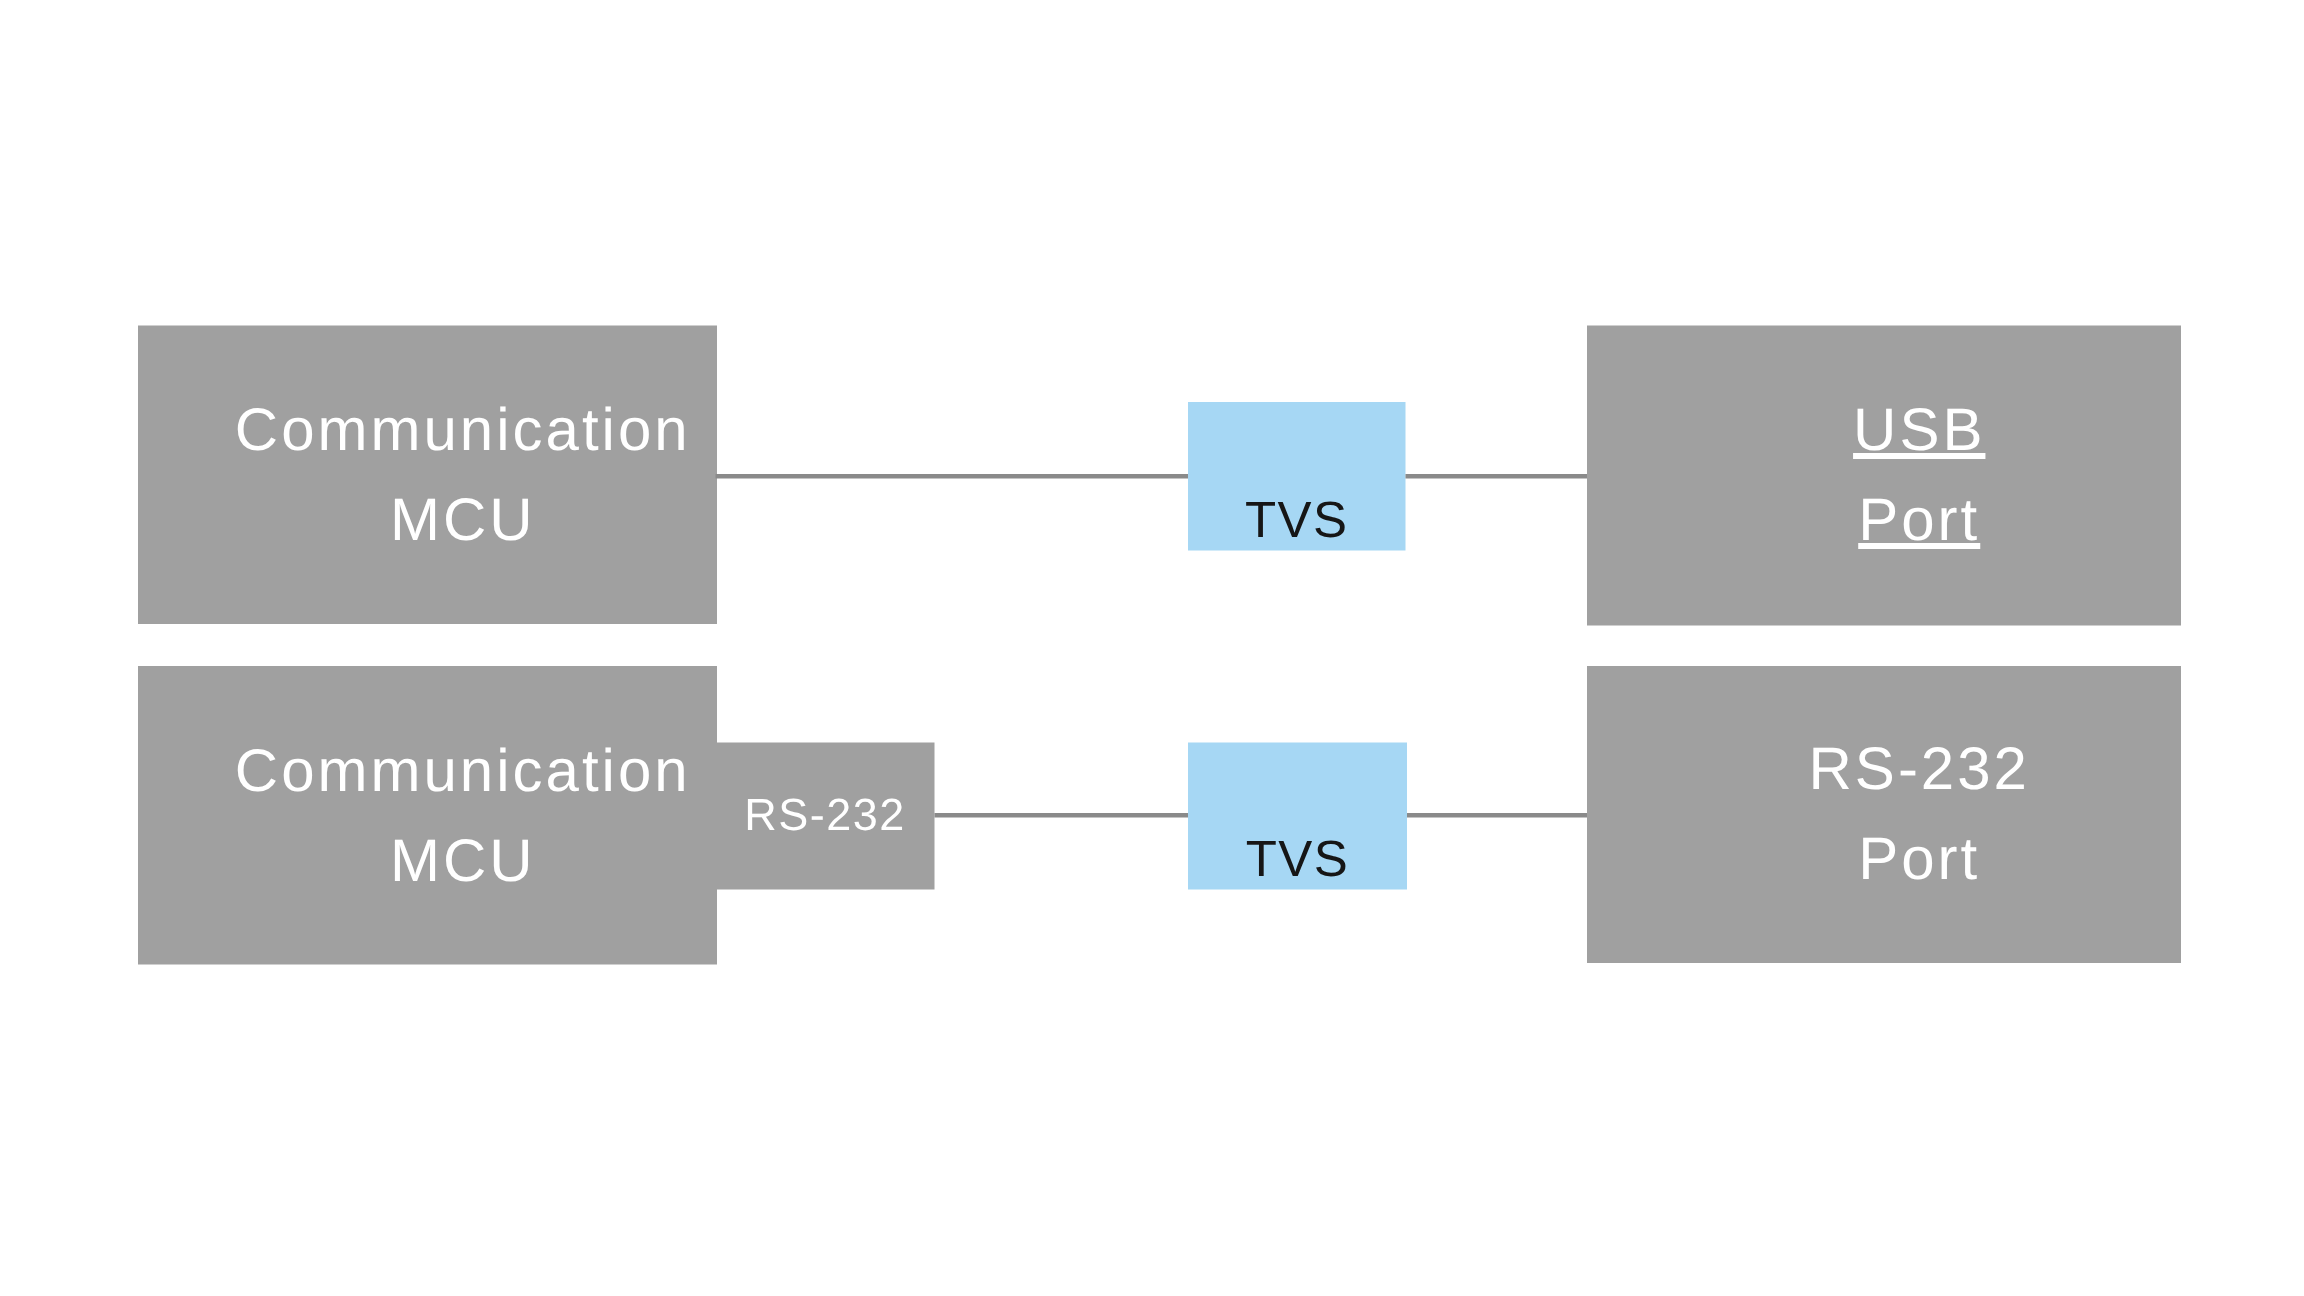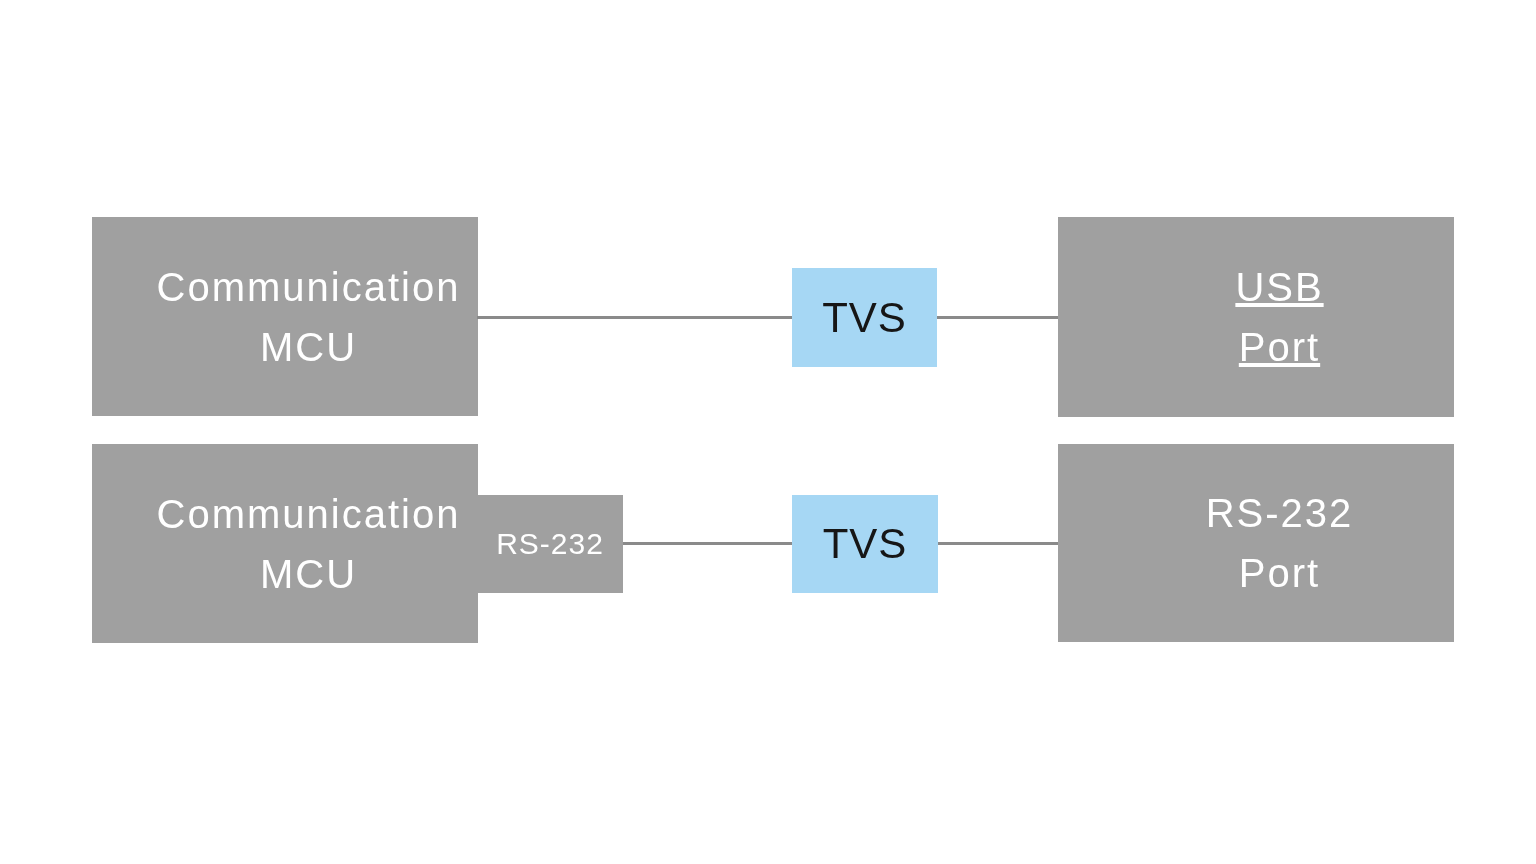--- a/index.html
+++ b/index.html
@@ -35,23 +35,24 @@
     color:var(--text-light);
     font-size:40px;
     font-weight:300;
     letter-spacing:2px;
     line-height:60px;
     padding-left:47px;
   }
   .blue-box{
     background:var(--box-blue);
     color:var(--text-dark);
-    font-size:42px;
+    font-size:34px;
     font-weight:400;
     letter-spacing:1px;
+    justify-content:flex-end;
   }
   .adapter-box{
     background:var(--box-gray);
     color:var(--text-light);
     font-size:30px;
     font-weight:300;
     letter-spacing:1px;
   }
   .connector{
     position:absolute;

